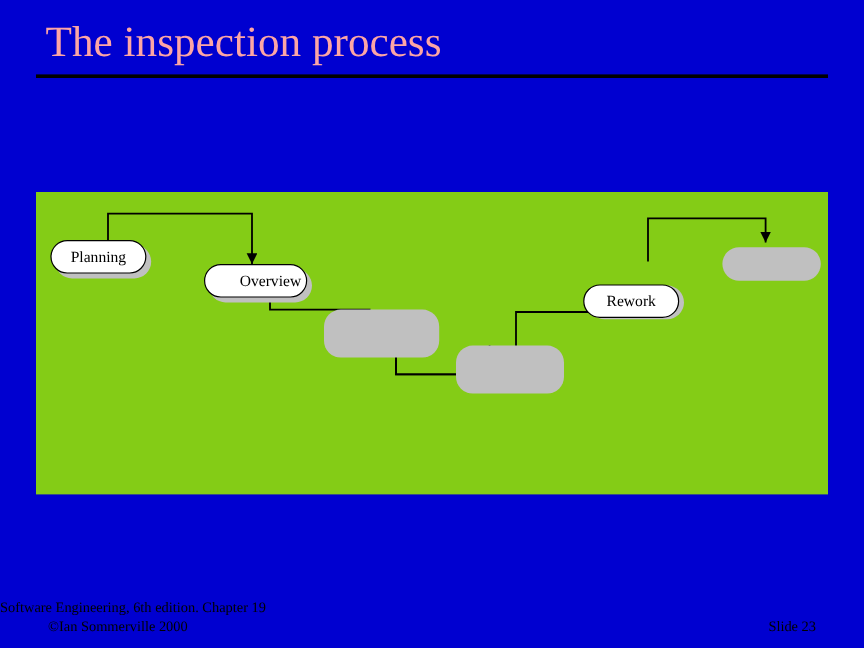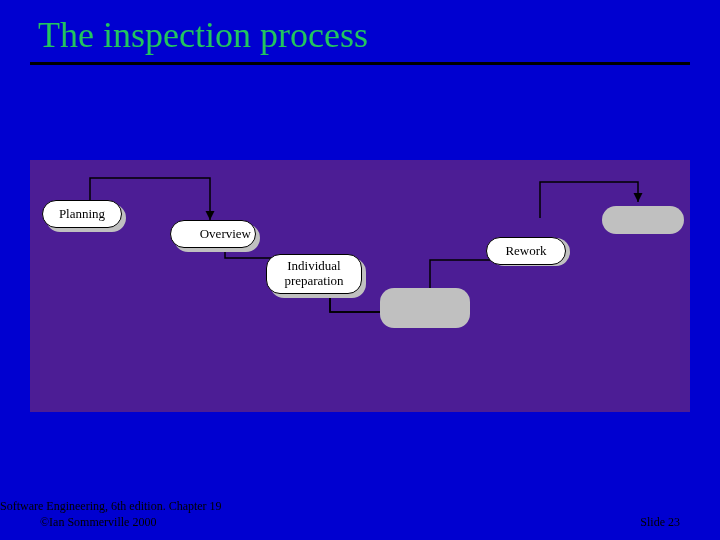--- a/index.html
+++ b/index.html
@@ -14,38 +14,38 @@
   .slide {
     position: relative;
     width: 720px;
     height: 540px;
   }
   .title {
     position: absolute;
     left: 38px;
     top: 14px;
     font-size: 36px;
-    color: #22c55e;
+    color: #fca5a5;
     font-weight: normal;
   }
   .title-rule {
     position: absolute;
     left: 30px;
     top: 62px;
     width: 660px;
     height: 0;
     border-top: 3px solid #000;
   }
   .diagram {
     position: absolute;
     left: 30px;
     top: 160px;
     width: 660px;
     height: 252px;
-    background: #4c1d95;
+    background: #84cc16;
   }
   .node-shadow {
     position: absolute;
     background: #c0c0c0;
     border-radius: 14px;
   }
   .node {
     position: absolute;
     background: #fff;
     border: 1.5px solid #000;
@@ -120,24 +120,20 @@
     <div class="node" style="left:12px; top:40px; width:80px; height:28px;">
       <span>Planning</span>
     </div>
 
     <div class="node-shadow" style="left:144px; top:64px; width:86px; height:28px;"></div>
     <div class="node" style="left:140px; top:60px; width:86px; height:28px;justify-content:flex-end;">
       <span>Overview</span>
     </div>
 
     <div class="node-shadow" style="left:240px; top:98px; width:96px; height:40px;"></div>
-    <div class="node" style="left:236px; top:94px; width:96px; height:40px; white-space:pre-line;">
-      <span>Individual
-preparation</span>
-    </div>
 
     <div class="node-shadow" style="left:350px; top:128px; width:90px; height:40px;"></div>
 
     <div class="node-shadow" style="left:460px; top:78px; width:80px; height:28px;"></div>
     <div class="node" style="left:456px; top:77px; width:80px; height:28px;">
       <span>Rework</span>
     </div>
 
     <div class="node-shadow" style="left:572px; top:46px; width:82px; height:28px;"></div>
 

